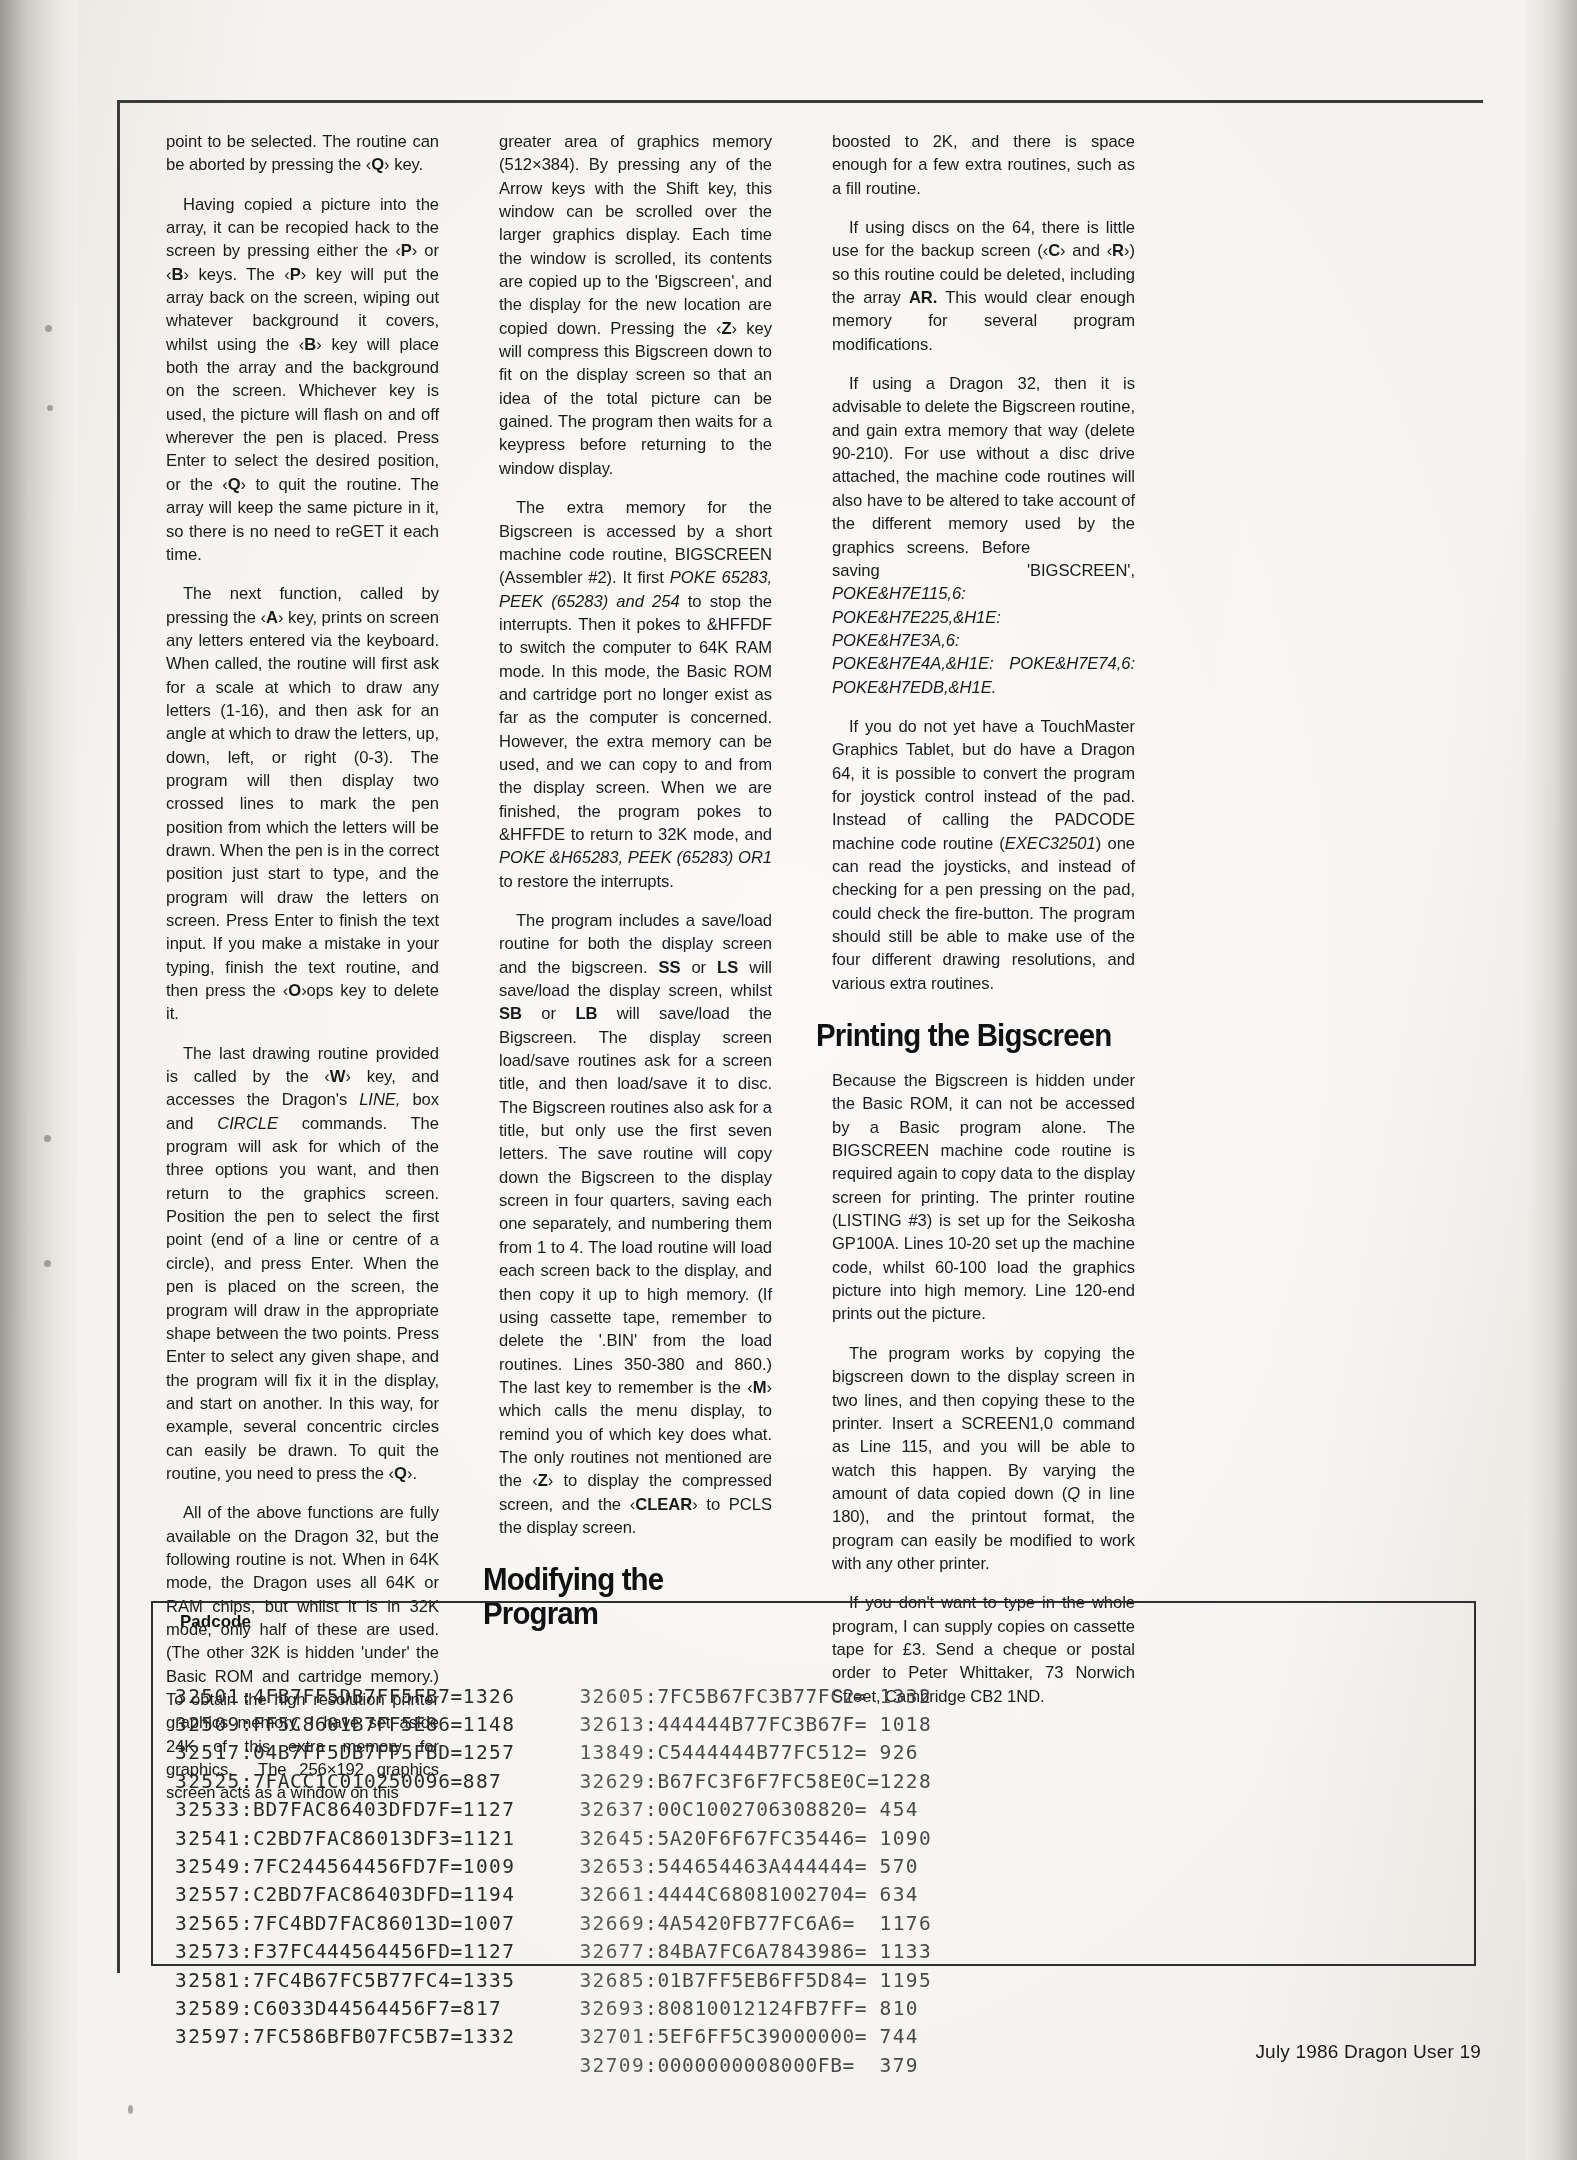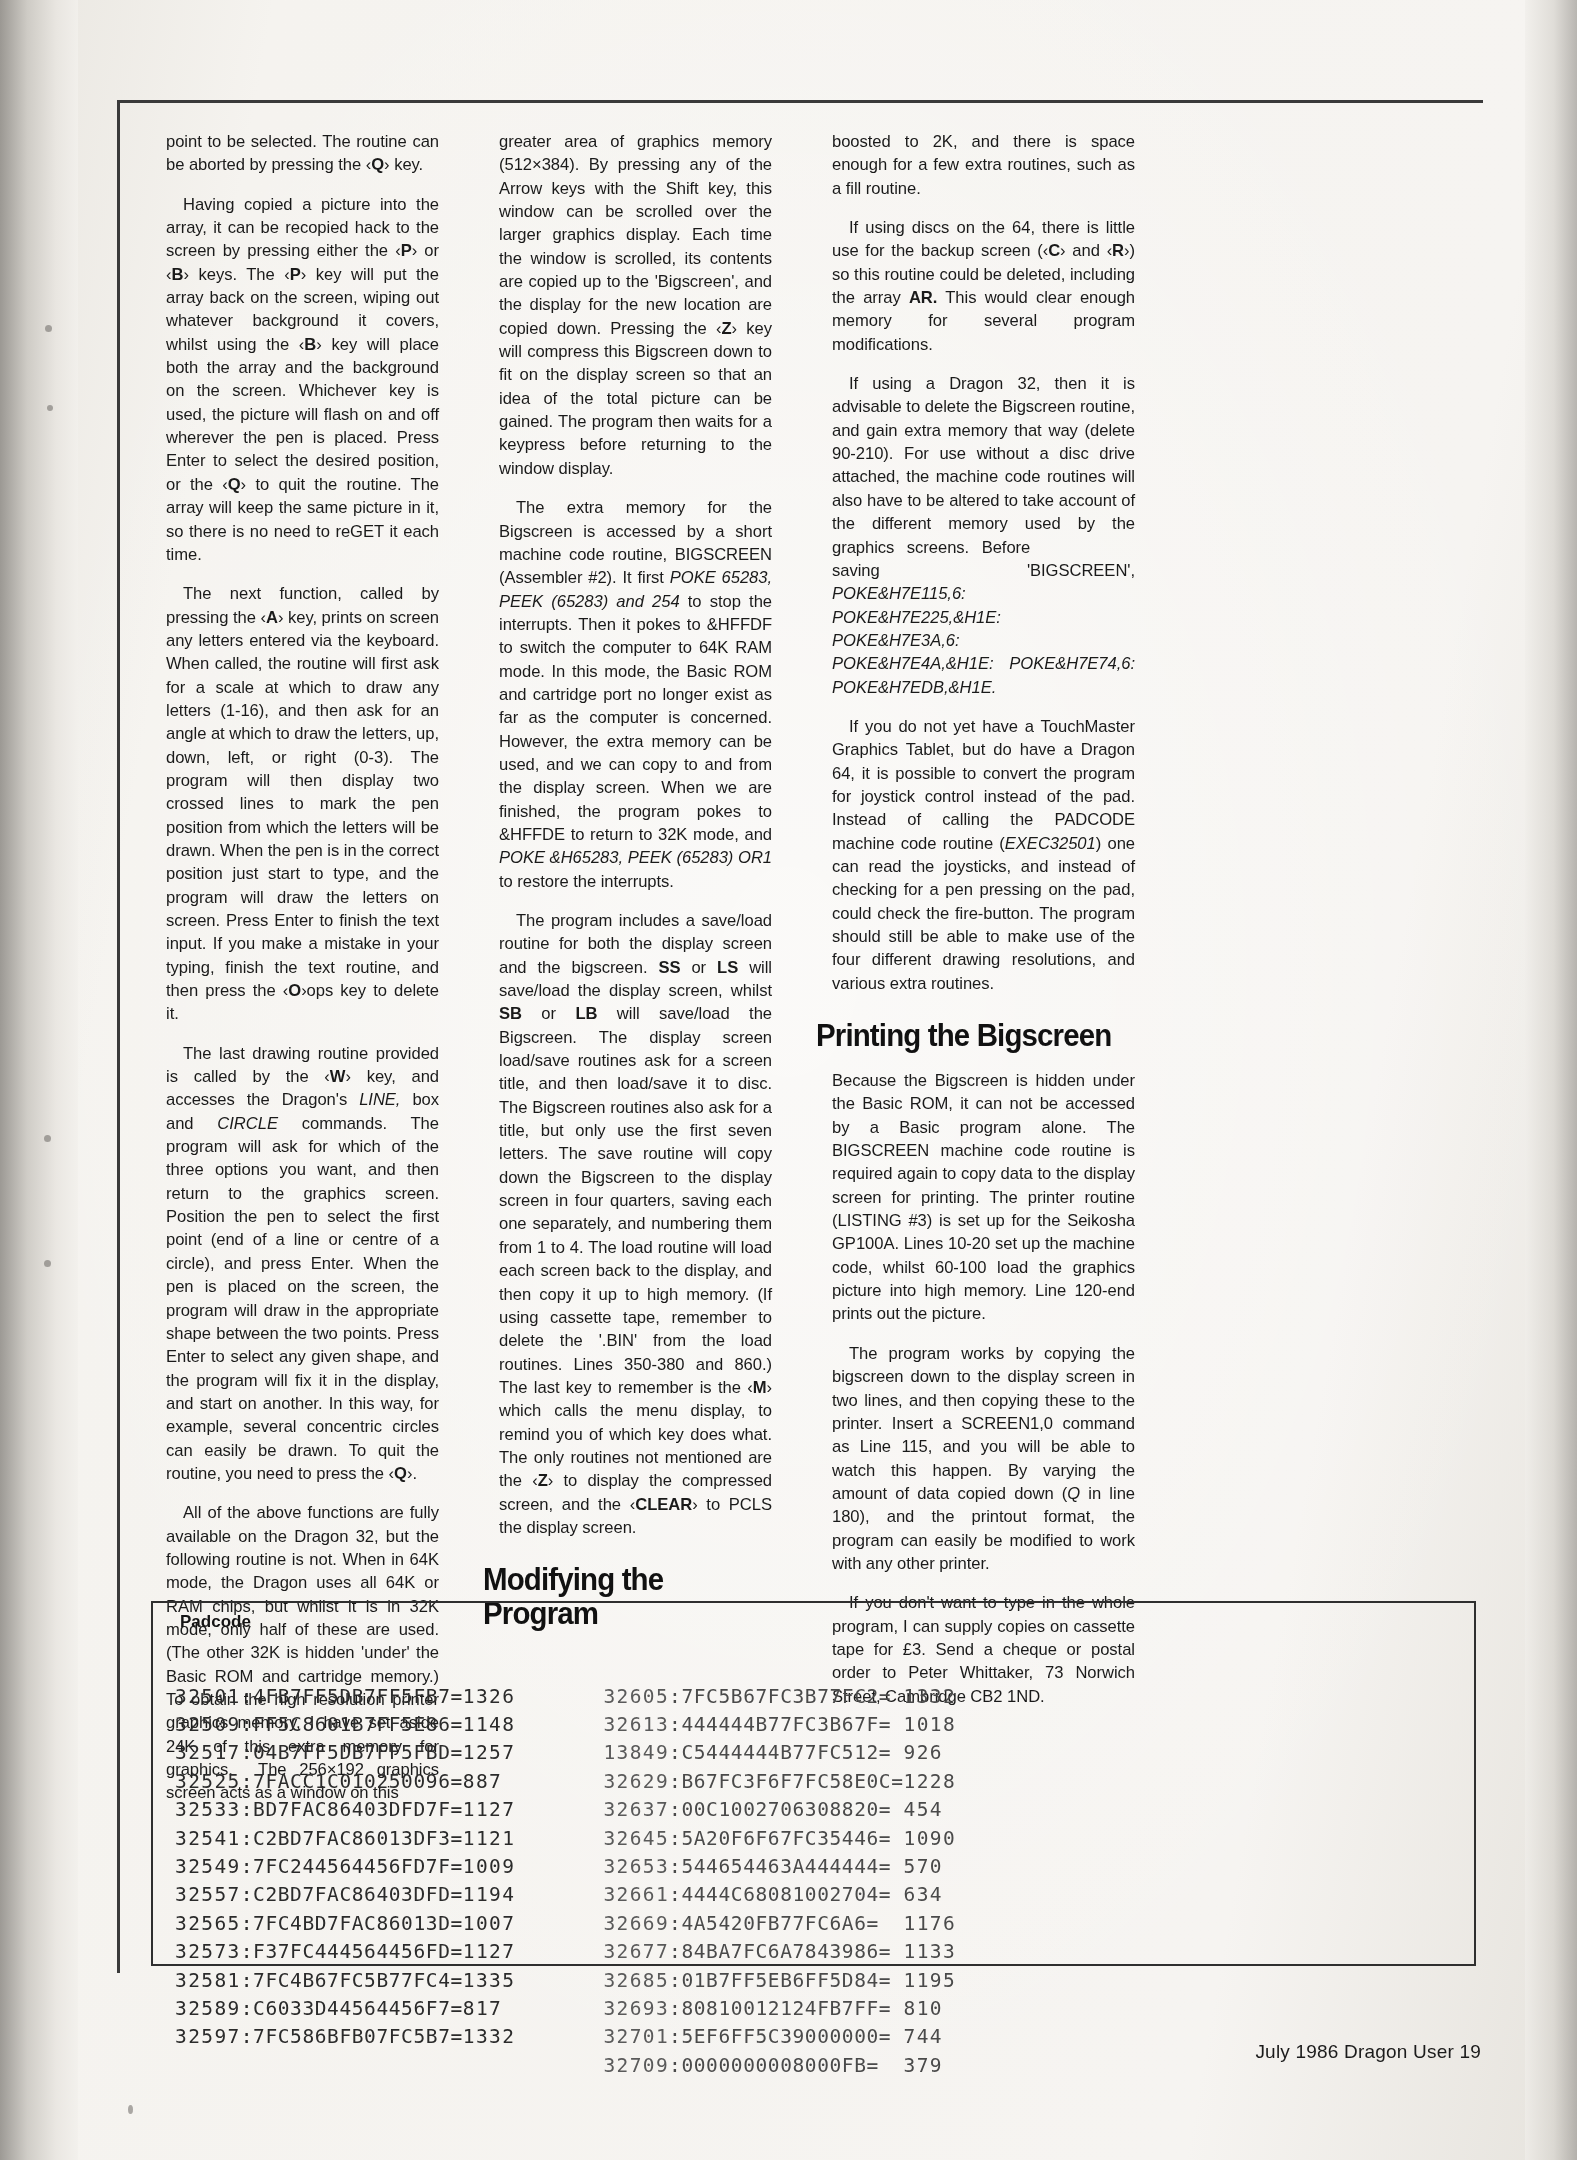--- a/index.html
+++ b/index.html
@@ -139,21 +139,21 @@
     color: #2b2b2b;
   }
   table.dump td {
     padding: 1.5px 0;
     white-space: pre;
     line-height: 25.4px;
   }
   td.addr { padding-right: 22px; letter-spacing: 1.4px; }
   td.hex  { padding-right: 14px; letter-spacing: 0.6px; }
   td.sum  { letter-spacing: 1.4px; }
-  .listing-col.right table.dump { color: #4a4a4a; margin-left: 24px; }
+  .listing-col.right table.dump { color: #4a4a4a; }
   .listing-col.right td.addr { color: #5a5a5a; }
 
   
   .footer {
     position: absolute;
     right: 96px;
     top: 2013px;
     font-size: 19px;
     color: #1b1b1b;
     letter-spacing: 0.2px;

